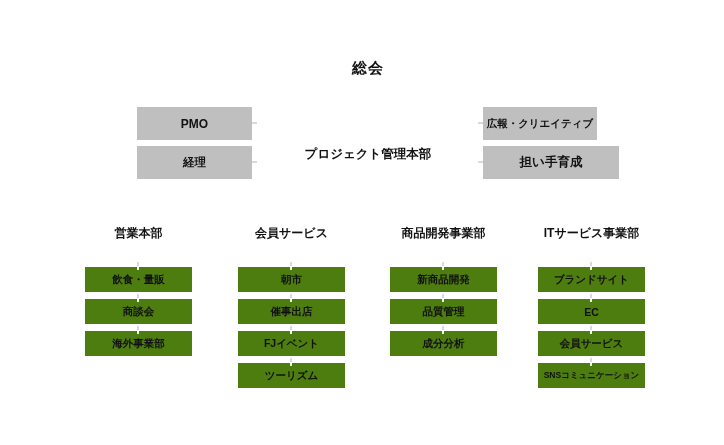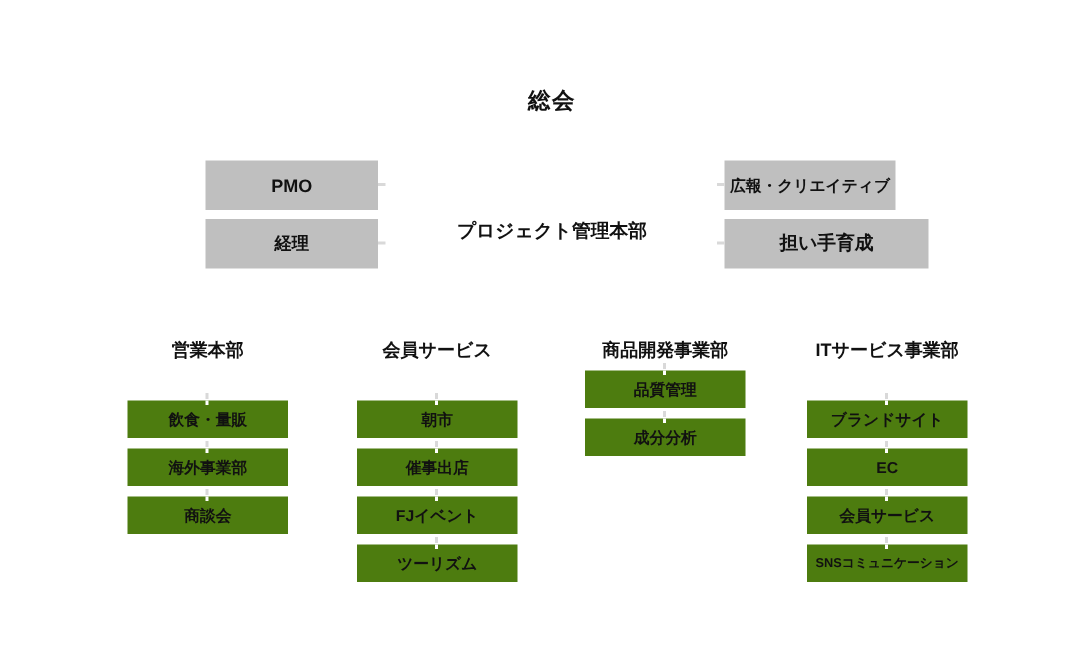--- a/index.html
+++ b/index.html
@@ -51,34 +51,35 @@
   <div class="mbox mbox-koho">広報・クリエイティブ</div>
   <div class="mbox mbox-ninaite">担い手育成</div>
   <div class="stub stub-l1"></div>
   <div class="stub stub-l2"></div>
   <div class="stub stub-r1"></div>
   <div class="stub stub-r2"></div>
 
   <div class="column col-1">
     <div class="col-header">営業本部</div>
     <div class="gbox first">飲食・量販</div>
+    <div class="gbox">商談会</div>
     <div class="gbox">海外事業部</div>
-    <div class="gbox">商談会</div>
   </div>
 
   <div class="column col-2">
     <div class="col-header">会員サービス</div>
     <div class="gbox first">朝市</div>
     <div class="gbox">催事出店</div>
     <div class="gbox">FJイベント</div>
     <div class="gbox">ツーリズム</div>
   </div>
 
   <div class="column col-3">
     <div class="col-header">商品開発事業部</div>
+    <div class="gbox first">新商品開発</div>
     <div class="gbox">品質管理</div>
     <div class="gbox">成分分析</div>
   </div>
 
   <div class="column col-4">
     <div class="col-header">ITサービス事業部</div>
     <div class="gbox first">ブランドサイト</div>
     <div class="gbox">EC</div>
     <div class="gbox">会員サービス</div>
     <div class="gbox small">SNSコミュニケーション</div>

